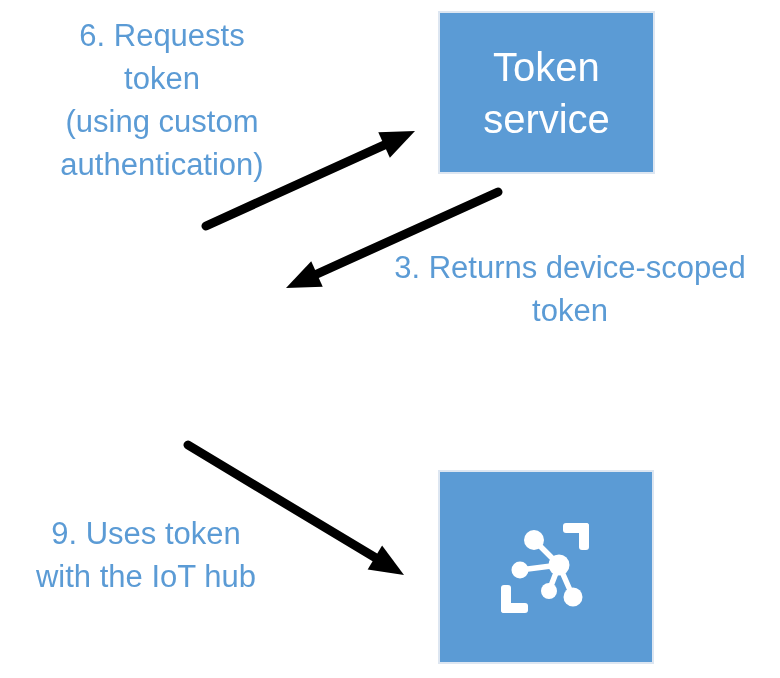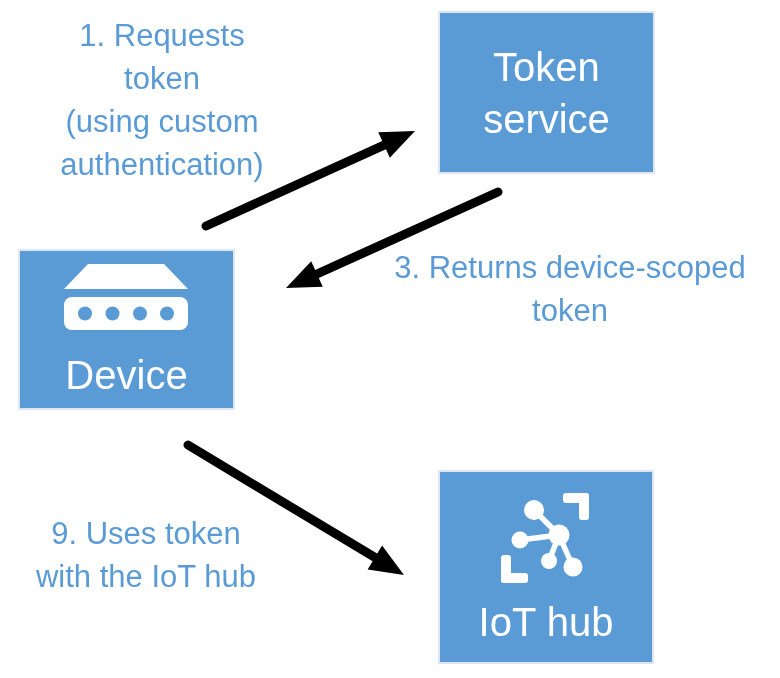--- a/index.html
+++ b/index.html
@@ -84,62 +84,48 @@
 
   <svg class="arrows-layer" width="780" height="678" viewBox="0 0 780 678" xmlns="http://www.w3.org/2000/svg">
       <line x1="206" y1="226" x2="384.0475397662714" y2="145.06930010624026" class="arrow-line"></line>
       <polygon points="415,131 389.840780986488,157.81443079071673 378.2542985460548,132.3241694217638" class="arrow-head"></polygon>
       <line x1="498" y1="192" x2="316.97244212754566" y2="273.9747431875265" class="arrow-line"></line>
       <polygon points="286,288 311.197336381233,261.2213846644195 322.7475478738583,286.7281017106335" class="arrow-head"></polygon>
       <line x1="188" y1="445" x2="374.8690672912652" y2="557.4674942030763" class="arrow-line"></line>
       <polygon points="404,575 367.64980019841425,569.4625841419671 382.08833438411614,545.4724042641855" class="arrow-head"></polygon>
     </svg>
 
-  <div class="step-label step-1">1. Requests
+  <div class="step-label step-1">6. Requests
 token
 (using custom
 authentication)</div>
   <div class="step-label step-2">3. Returns device-scoped
 token</div>
   <div class="step-label step-3">9. Uses token
 with the IoT hub</div>
 
   <div class="node node-token-service">
     <div class="node-label">Token
 service</div>
   </div>
 
-  <div class="node node-device">
-    <span class="node-icon">
-      <svg width="125" height="67" viewBox="0 0 125 67" xmlns="http://www.w3.org/2000/svg">
-        <path class="icon-white" d="M24 0 L100 0 L124 25 L0 25 Z"></path>
-        <rect class="icon-white" x="0" y="33" width="124" height="33" rx="8"></rect>
-        <circle class="icon-hole" cx="21" cy="49.5" r="7"></circle>
-        <circle class="icon-hole" cx="48.5" cy="49.5" r="7"></circle>
-        <circle class="icon-hole" cx="76" cy="49.5" r="7"></circle>
-        <circle class="icon-hole" cx="103" cy="49.5" r="7"></circle>
-      </svg>
-    </span>
-    <div class="node-label">Device</div>
-  </div>
 
   <div class="node node-iot-hub">
     <span class="node-icon">
       <svg width="90" height="95" viewBox="0 0 90 95" xmlns="http://www.w3.org/2000/svg">
         <line class="icon-stroke" x1="58" y1="46" x2="33" y2="21"></line>
         <line class="icon-stroke" x1="58" y1="46" x2="19" y2="51"></line>
         <line class="icon-stroke" x1="58" y1="46" x2="48" y2="72"></line>
         <line class="icon-stroke" x1="58" y1="46" x2="72" y2="78"></line>
         <circle class="icon-white" cx="33" cy="21" r="10"></circle>
         <circle class="icon-white" cx="19" cy="51" r="8.5"></circle>
         <circle class="icon-white" cx="48" cy="72" r="8"></circle>
         <circle class="icon-white" cx="72" cy="78" r="9.5"></circle>
         <circle class="icon-white" cx="58" cy="46" r="10.5"></circle>
         <rect class="icon-white" x="62" y="4" width="26" height="10" rx="3"></rect>
         <rect class="icon-white" x="78" y="4" width="10" height="27" rx="3"></rect>
         <rect class="icon-white" x="0" y="66" width="10" height="28" rx="3"></rect>
         <rect class="icon-white" x="0" y="84" width="27" height="10" rx="3"></rect>
       </svg>
     </span>
-    <div class="node-label">IoT hub</div>
   </div>
 
 </div>
 
 </body></html>

